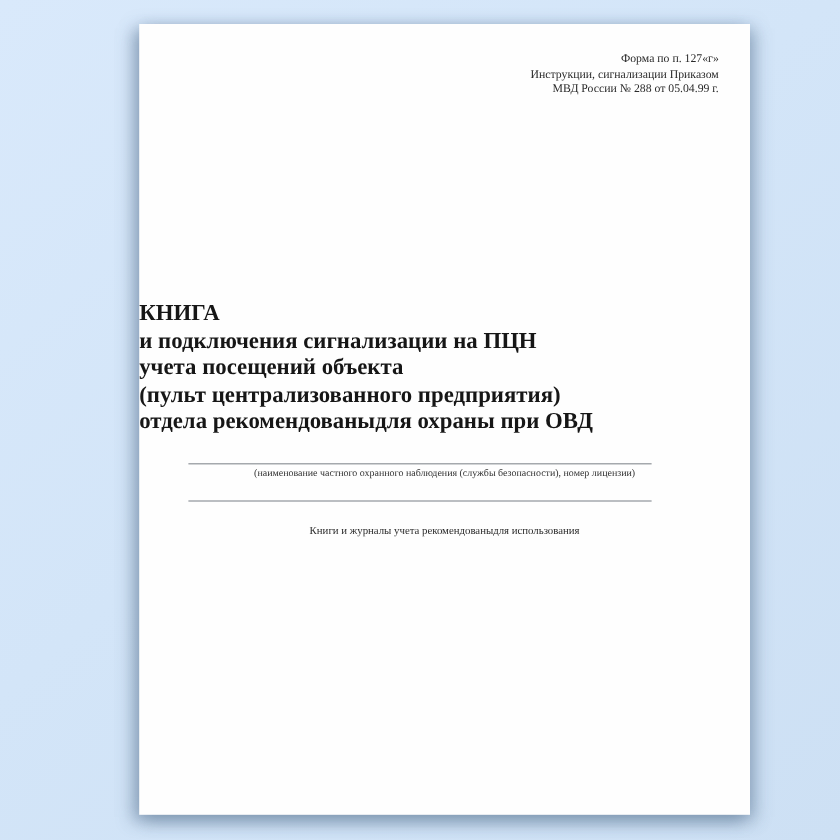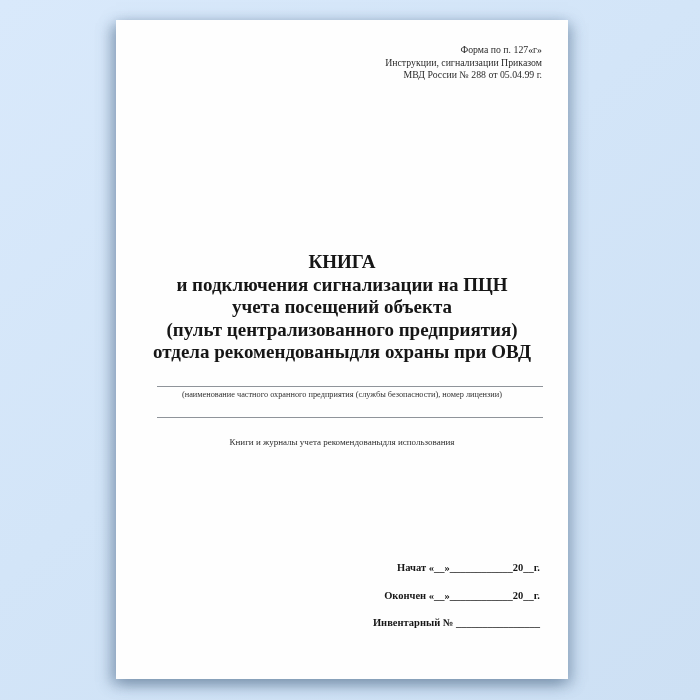--- a/index.html
+++ b/index.html
@@ -11,21 +11,21 @@
     height: 700px;
     position: relative;
     overflow: hidden;
     background: linear-gradient(140deg, #d9e9fb 0%, #d3e5f8 45%, #cde0f4 100%);
     font-family: "Liberation Serif", "DejaVu Serif", serif;
   }
   .page {
     position: absolute;
     left: 116px;
     top: 20px;
-    width: 452px;
+    width: 509px;
     height: 659px;
     background: #fefefe;
     box-shadow:
       0 3px 14px rgba(96, 124, 153, 0.55),
       -7px 6px 12px rgba(96, 124, 153, 0.35),
       6px 6px 12px rgba(96, 124, 153, 0.25);
   }
   .form-ref {
     position: absolute;
     top: 24px;
@@ -34,21 +34,20 @@
     font-size: 9.8px;
     line-height: 12.6px;
     color: #2a2a2a;
     white-space: nowrap;
   }
   .title {
     position: absolute;
     top: 231px;
     left: 0;
     right: 0;
-    text-align: center;
     font-weight: bold;
     font-size: 19px;
     line-height: 22.5px;
     color: #161616;
     white-space: nowrap;
   }
   .rule {
     position: absolute;
     left: 41px;
     width: 386px;
@@ -104,27 +103,22 @@
   <div class="title">
     <div>КНИГА</div>
     <div>и подключения сигнализации на ПЦН</div>
     <div>учета посещений объекта</div>
     <div>(пульт централизованного предприятия)</div>
     <div>отдела рекомендованыдля охраны при ОВД</div>
   </div>
 
   <div class="rule rule-1"></div>
 
-  <div class="caption">(наименование частного охранного предприятия (службы безопасности), номер лицензии)</div>
+  <div class="caption">(наименование частного охранного наблюдения (службы безопасности), номер лицензии)</div>
 
   <div class="rule rule-2"></div>
 
   <div class="recommendation">
     <div>Книги и журналы учета рекомендованыдля использования</div>
   </div>
 
-  <div class="fill-in">
-    <div>Начат «__»____________20__г.</div>
-    <div>Окончен «__»____________20__г.</div>
-    <div>Инвентарный № ________________</div>
-  </div>
 
 </div>
 
 </body></html>

